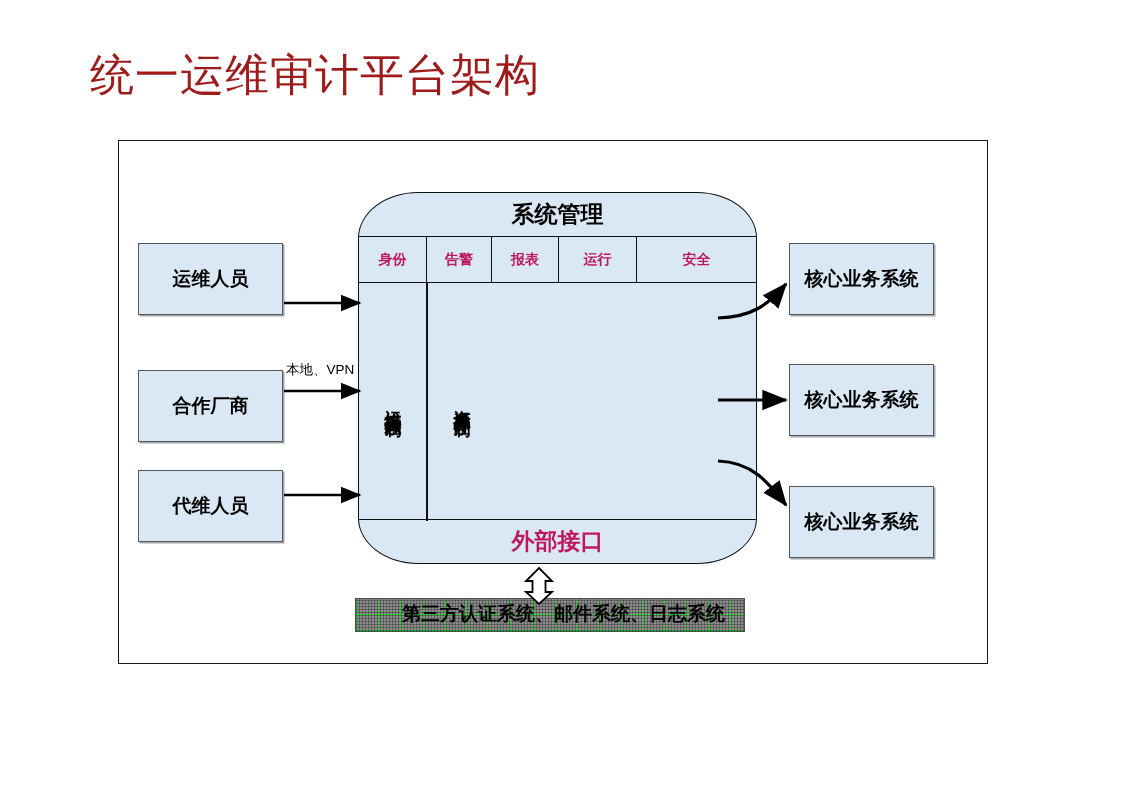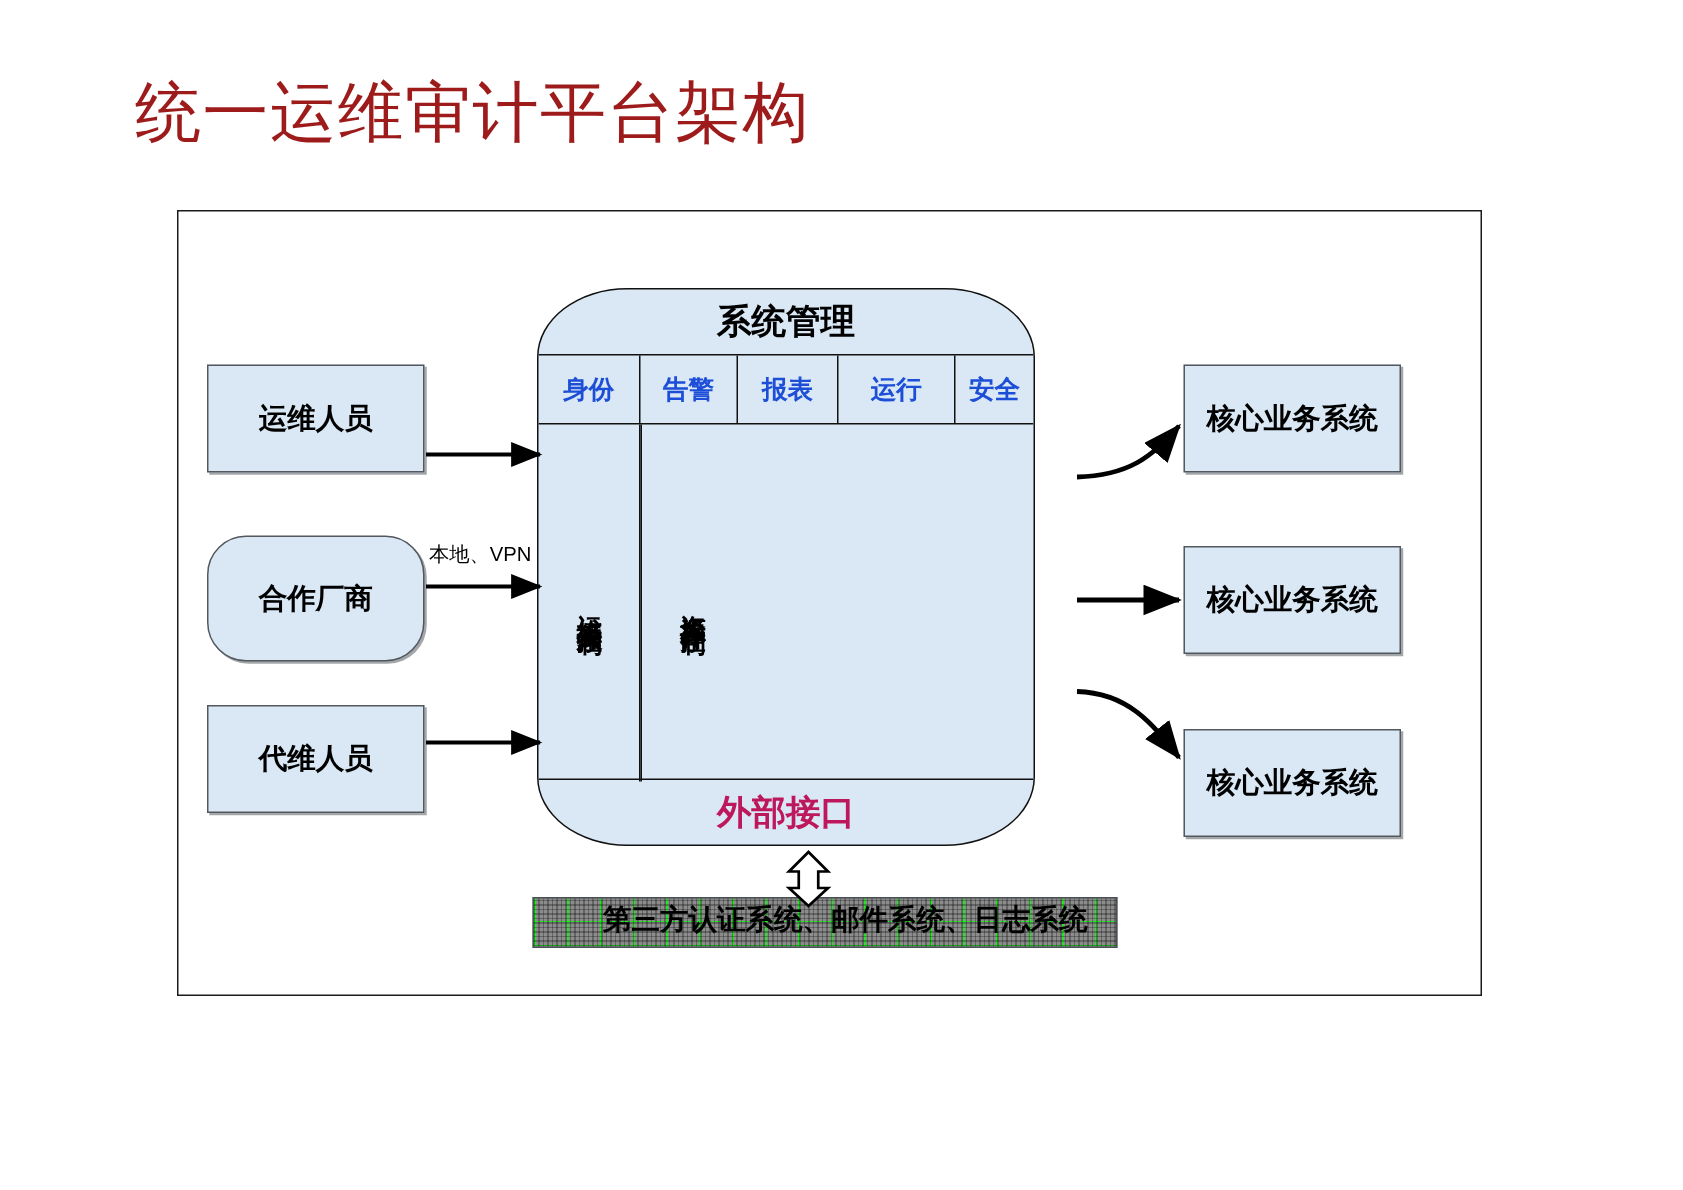--- a/index.html
+++ b/index.html
@@ -37,21 +37,21 @@
     display:flex;align-items:center;justify-content:center;
     font-size:19px;color:#000;
     font-family:"Liberation Serif","DejaVu Serif",serif;
     font-weight:700;
     box-shadow:1.5px 1.5px 0 rgba(90,95,100,.55);
   }
 
   
   .platform{
     position:absolute;left:358px;top:192px;
-    width:332px;height:372px;
+    width:399px;height:372px;
     background:#d9e8f4;
     border:1.8px solid #111;
     border-radius:60px/46px;
     box-sizing:border-box;
     overflow:hidden;
     padding-left:32px;
   }
   .plat-head{
     position:absolute;left:0;top:0;width:100%;height:44px;
     display:flex;align-items:center;justify-content:center;
@@ -68,21 +68,21 @@
   }
 
   
   .hdr-row{
     position:absolute;left:0;top:44px;width:100%;height:46px;
     display:flex;box-sizing:border-box;
     border-bottom:1.6px solid #111;
   }
   .hdr-cell{
     display:flex;align-items:center;justify-content:center;
-    font-size:17px;font-weight:700;color:#1d4ed8;
+    font-size:14px;font-weight:700;color:#be185d;
     border-right:1.6px solid #111;
     box-sizing:border-box;
     font-family:Liberation Serif, serif;
   }
   .hdr-cell:last-child{border-right:none;}
 
   
   .body-grid{
     position:absolute;left:0;top:90px;width:100%;
     height:238px;display:flex;box-sizing:border-box;
@@ -155,21 +155,21 @@
 
 <div class="stage">
 
   <div class="title">统一运维审计平台架构</div>
 
   <div class="outer-frame"></div>
 
   <div class="bluebox" style="left:138px;top:243px;width:145px;height:72px;">
     <span>运维人员</span>
   </div>
-  <div class="bluebox" style="left:138px;top:357px;width:145px;height:84px;border-radius:26px;">
+  <div class="bluebox" style="left:138px;top:370px;width:145px;height:72px;">
     <span>合作厂商</span>
   </div>
   <div class="bluebox" style="left:138px;top:470px;width:145px;height:72px;">
     <span>代维人员</span>
   </div>
 
   <div class="bluebox" style="left:789px;top:243px;width:145px;height:72px;">
     <span>核心业务系统</span>
   </div>
   <div class="bluebox" style="left:789px;top:364px;width:145px;height:72px;">

